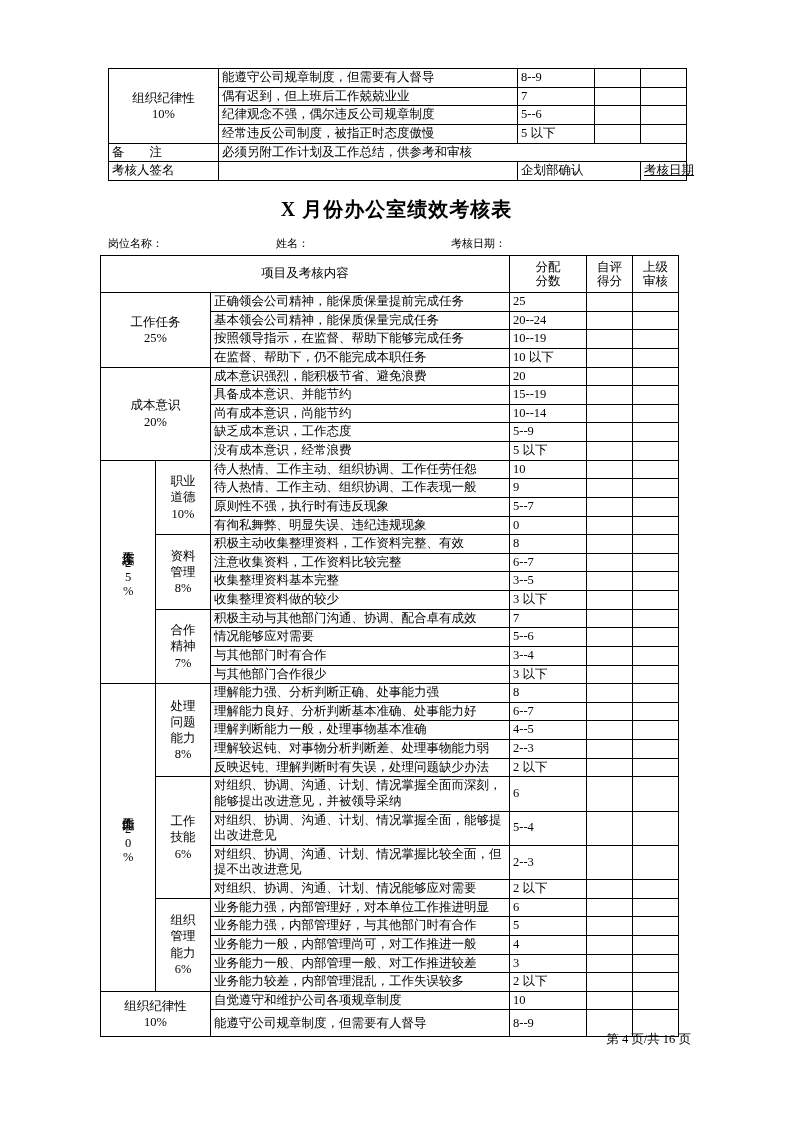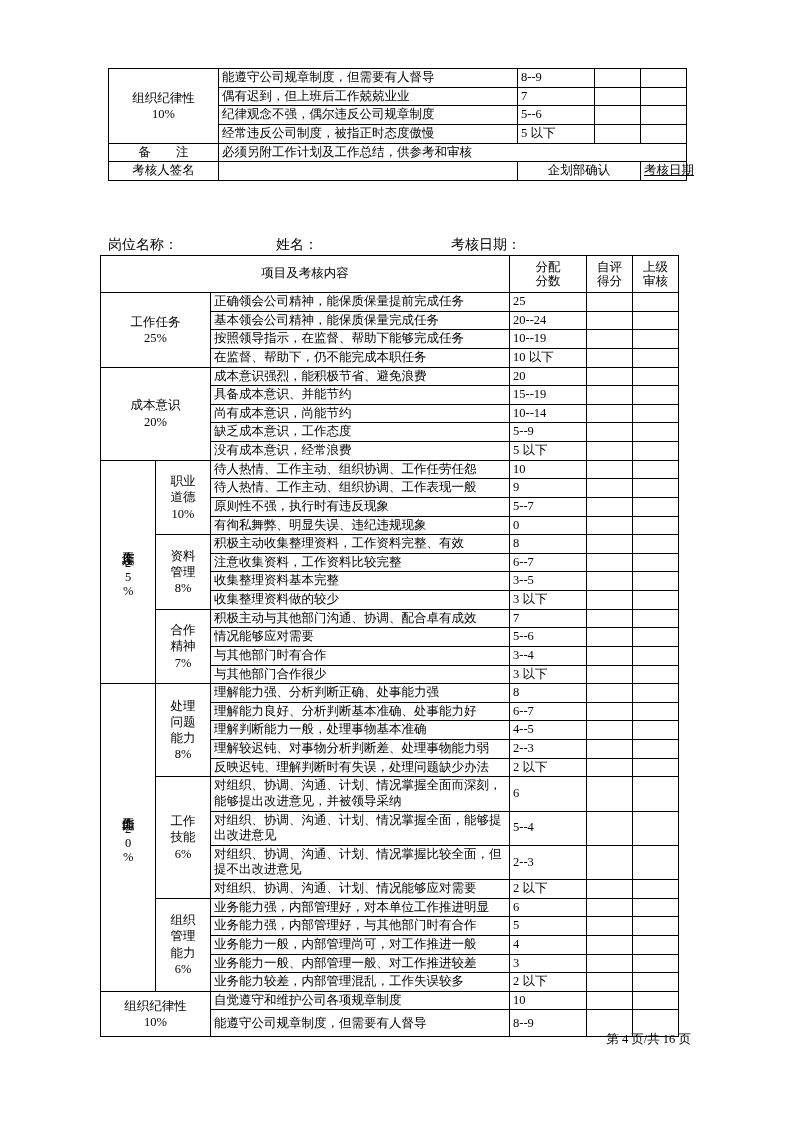--- a/index.html
+++ b/index.html
@@ -40,21 +40,21 @@
     left: 108px;
     top: 68px;
     width: 578px;
   }
   .tbl-main {
     position: absolute;
     left: 100px;
     top: 255px;
     width: 578px;
   }
-  .c-center { text-align: center; }
+  .c-center { text-align: left; }
   .c-left { text-align: left; }
   .cat {
     text-align: center;
     font-size: 12.5px;
     line-height: 1.3;
   }
   .vert-cat {
     text-align: center;
     font-size: 12.5px;
     line-height: 1.15;
@@ -69,21 +69,21 @@
     font-size: 20px;
     font-weight: bold;
     letter-spacing: 1px;
     font-family: "Liberation Serif", "DejaVu Serif", serif;
   }
   .fieldrow {
     position: absolute;
     left: 108px;
     top: 236px;
     width: 578px;
-    font-size: 14px;
+    font-size: 11px;
     display: flex;
   }
   .fieldrow > div { white-space: nowrap; }
   .f1 { width: 168px; }
   .f2 { width: 175px; }
   .f3 { width: 200px; }
   .footer {
     position: absolute;
     right: 102px;
     top: 1031px;
@@ -140,20 +140,21 @@
       </tr>
       <tr>
         <td class="c-center"><span>考核人签名</span></td>
         <td class="c-center"></td>
         <td class="c-center" colspan="2"><span>企划部确认</span></td>
         <td class="c-center nowrap"><span>考核日期</span></td>
       </tr>
     </tbody>
   </table>
 
+  <div class="title">X 月份办公室绩效考核表</div>
 
   <div class="fieldrow">
     <div class="f1">岗位名称：</div>
     <div class="f2">姓名：</div>
     <div class="f3">考核日期：</div>
   </div>
 
   <table class="tbl-main">
     <colgroup>
       <col style="width:55px">

